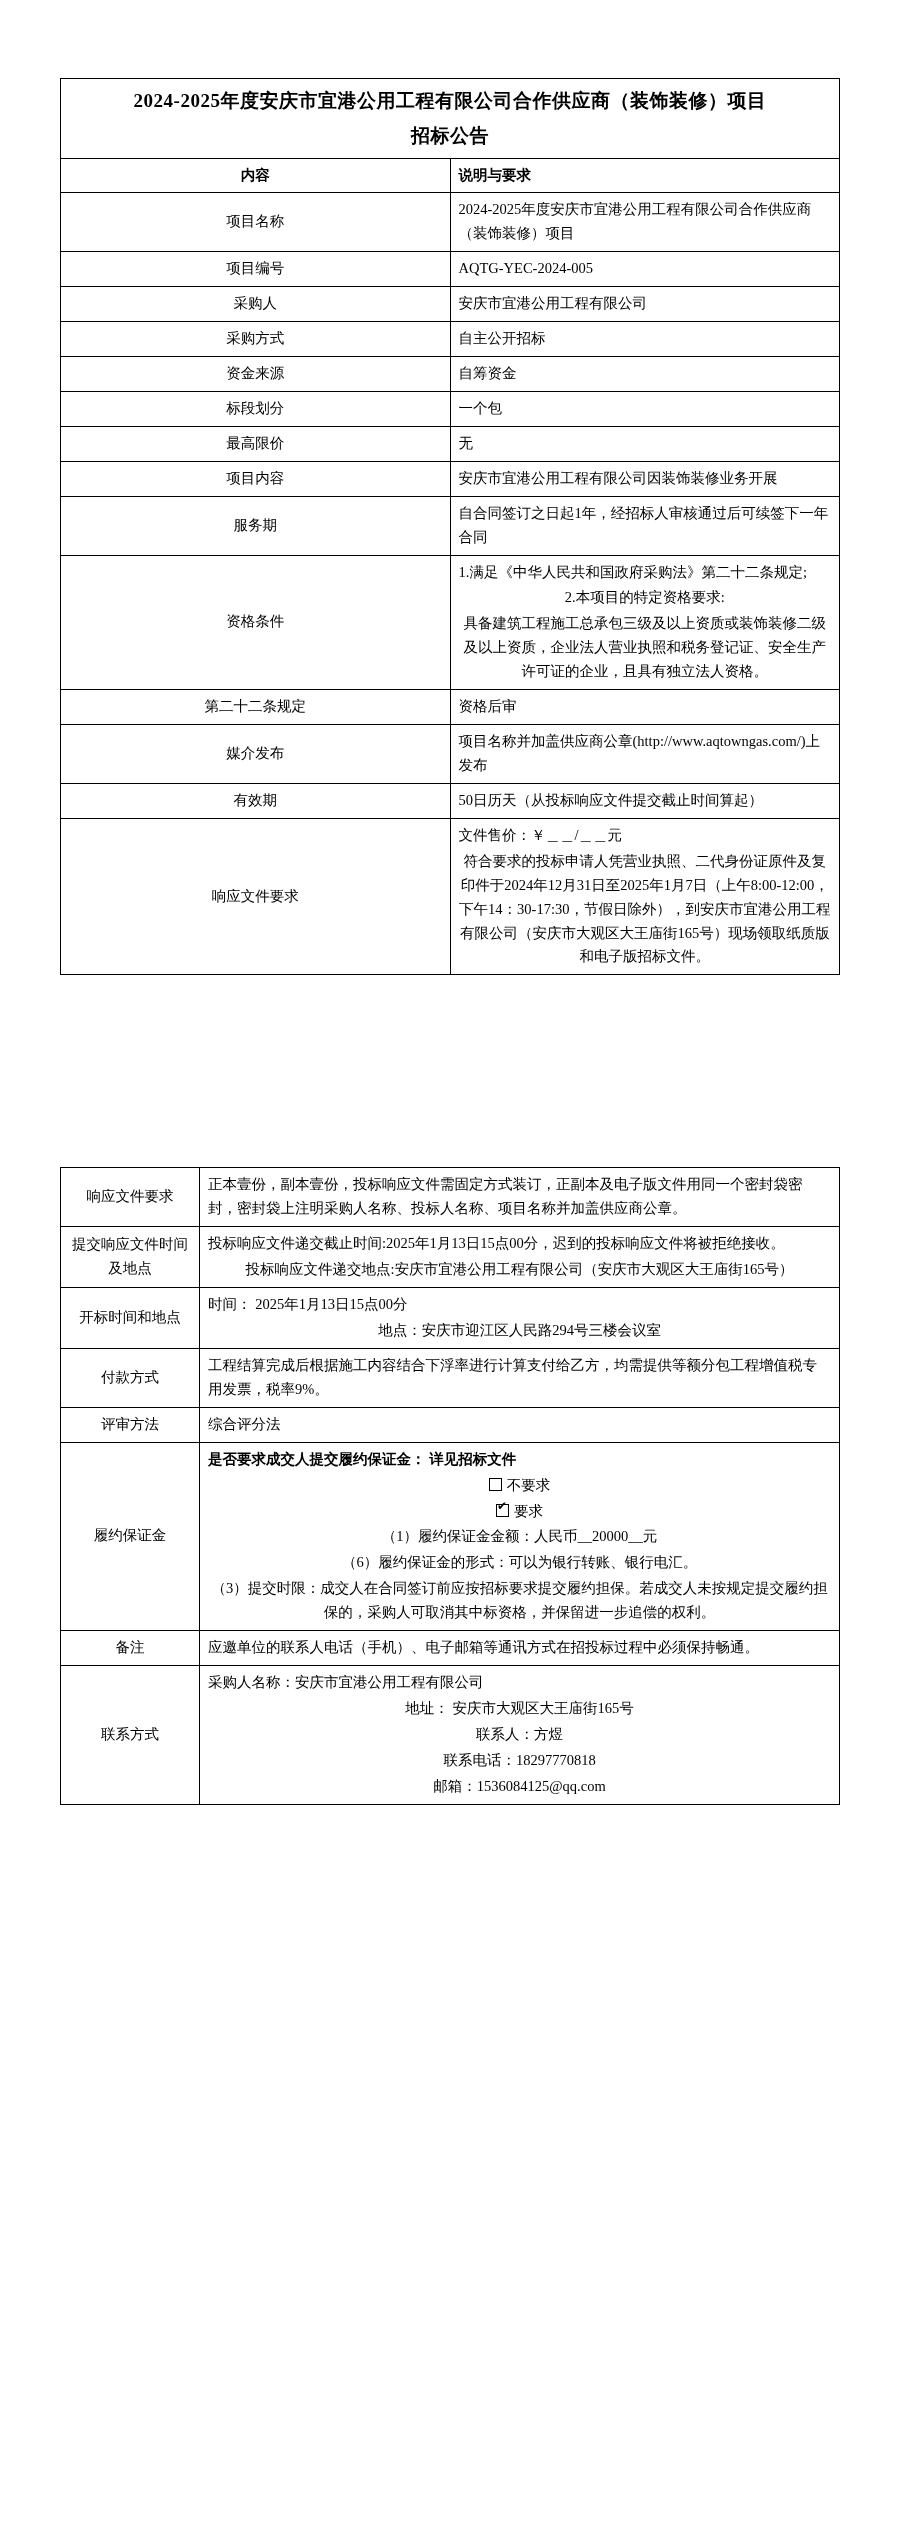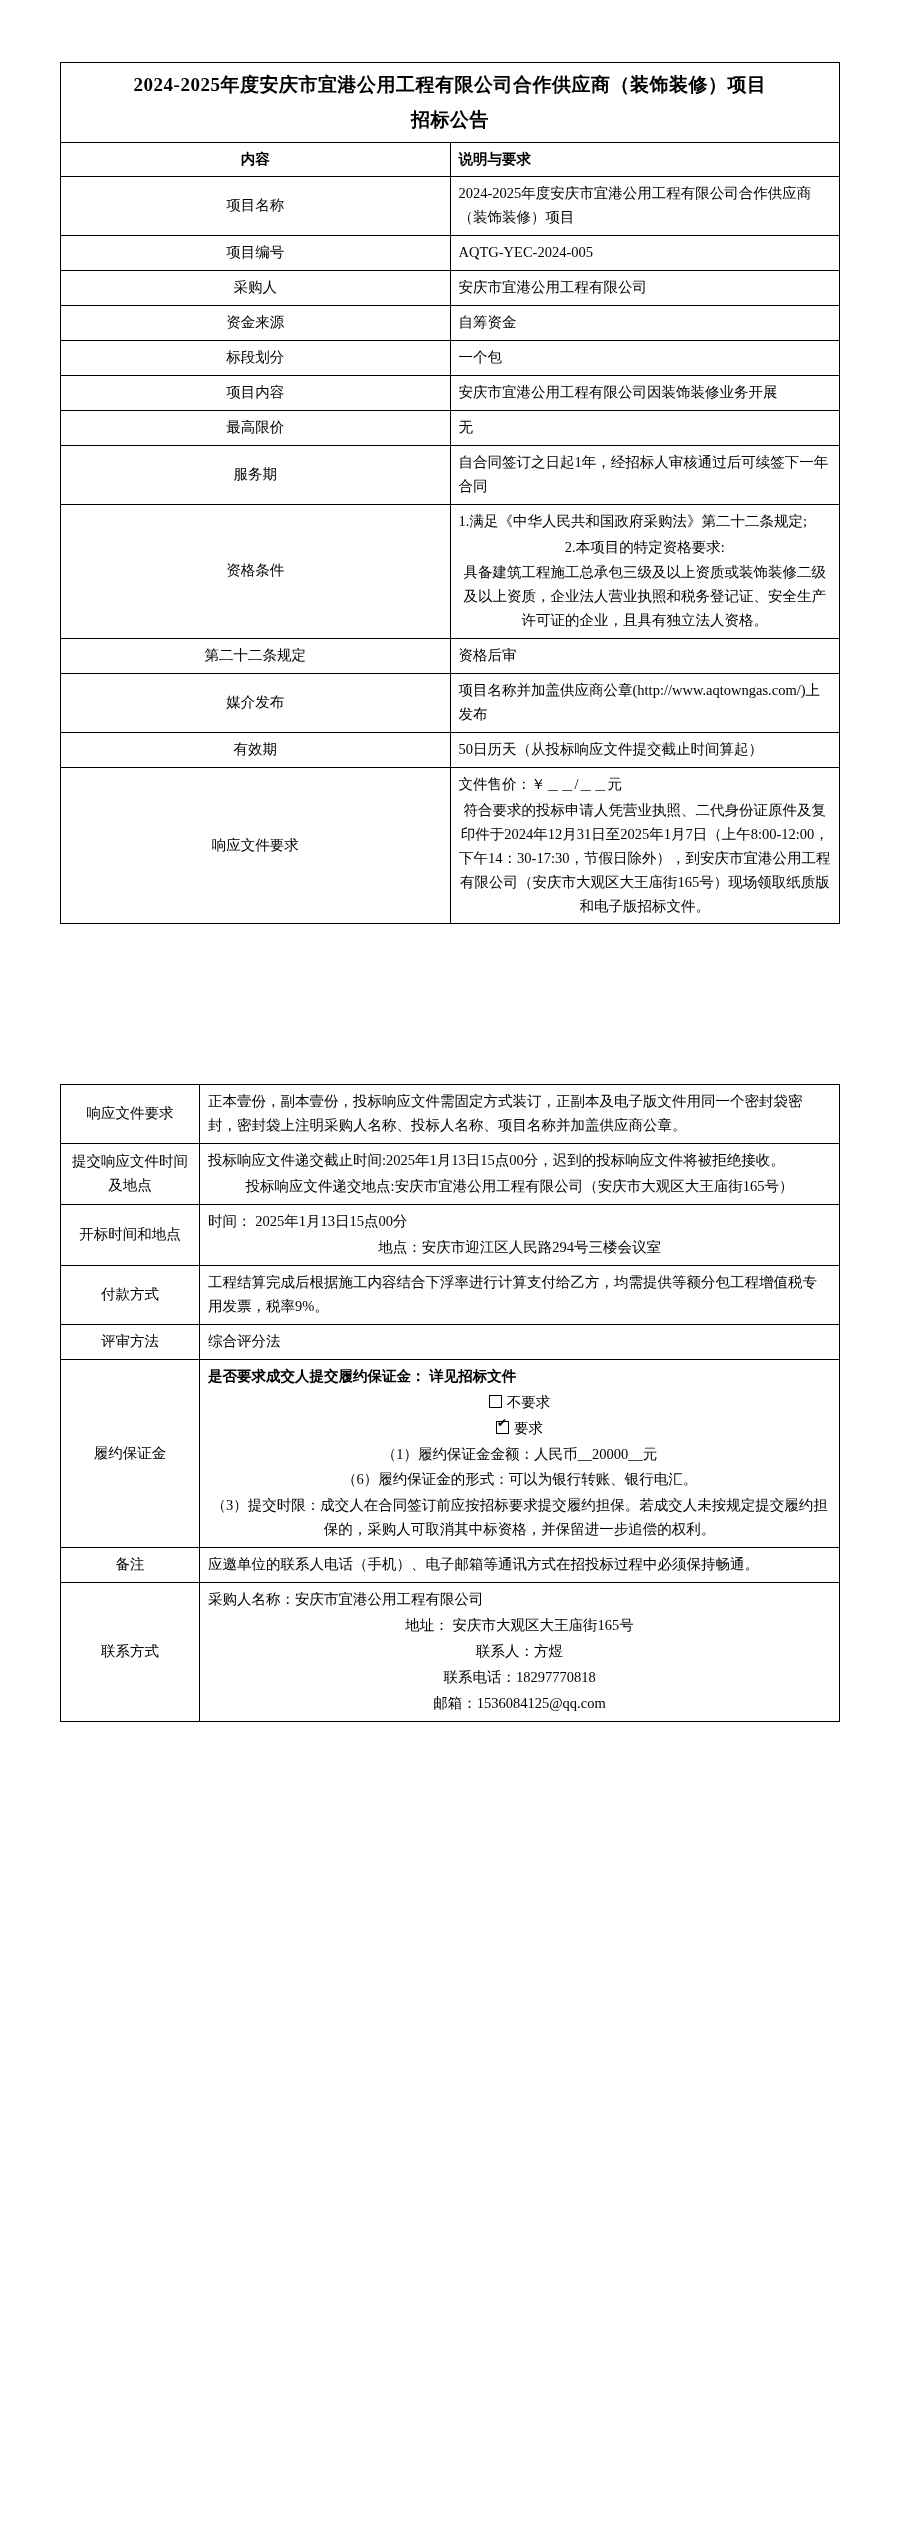--- a/index.html
+++ b/index.html
@@ -11,21 +11,21 @@
     width: 900px;
     font-family: "Liberation Serif", "DejaVu Serif", serif;
     color: #000000;
   }
   .page {
     width: 900px;
     position: relative;
   }
   .doc-block {
     width: 780px;
-    margin: 0 auto;
+    margin: 16px auto;
     font-family: Liberation Serif, serif;
   }
   .spacer-top { height: 62px; }
   .spacer-mid { height: 160px; }
   .spacer-bottom { height: 80px; }
 
   table.doc-table {
     width: 100%;
     border-collapse: collapse;
     table-layout: fixed;
@@ -113,41 +113,47 @@
             <p class="l">AQTG-YEC-2024-005</p>
           </td>
         </tr>
         <tr>
           <td class="label-col">采购人</td>
           <td class="val-col">
             <p class="l">安庆市宜港公用工程有限公司</p>
           </td>
         </tr>
         <tr>
+          <td class="label-col">采购方式</td>
+          <td class="val-col">
+            <p class="l">自主公开招标</p>
+          </td>
+        </tr>
+        <tr>
           <td class="label-col">资金来源</td>
           <td class="val-col">
             <p class="l">自筹资金</p>
           </td>
         </tr>
         <tr>
           <td class="label-col">标段划分</td>
           <td class="val-col">
             <p class="l">一个包</p>
           </td>
         </tr>
         <tr>
+          <td class="label-col">最高限价</td>
+          <td class="val-col">
+            <p class="l">无</p>
+          </td>
+        </tr>
+        <tr>
           <td class="label-col">项目内容</td>
           <td class="val-col">
             <p class="l">安庆市宜港公用工程有限公司因装饰装修业务开展</p>
-          </td>
-        </tr>
-        <tr>
-          <td class="label-col">最高限价</td>
-          <td class="val-col">
-            <p class="l">无</p>
           </td>
         </tr>
         <tr>
           <td class="label-col">服务期</td>
           <td class="val-col">
             <p class="l">自合同签订之日起1年，经招标人审核通过后可续签下一年合同</p>
           </td>
         </tr>
         <tr>
           <td class="label-col">资格条件</td>

